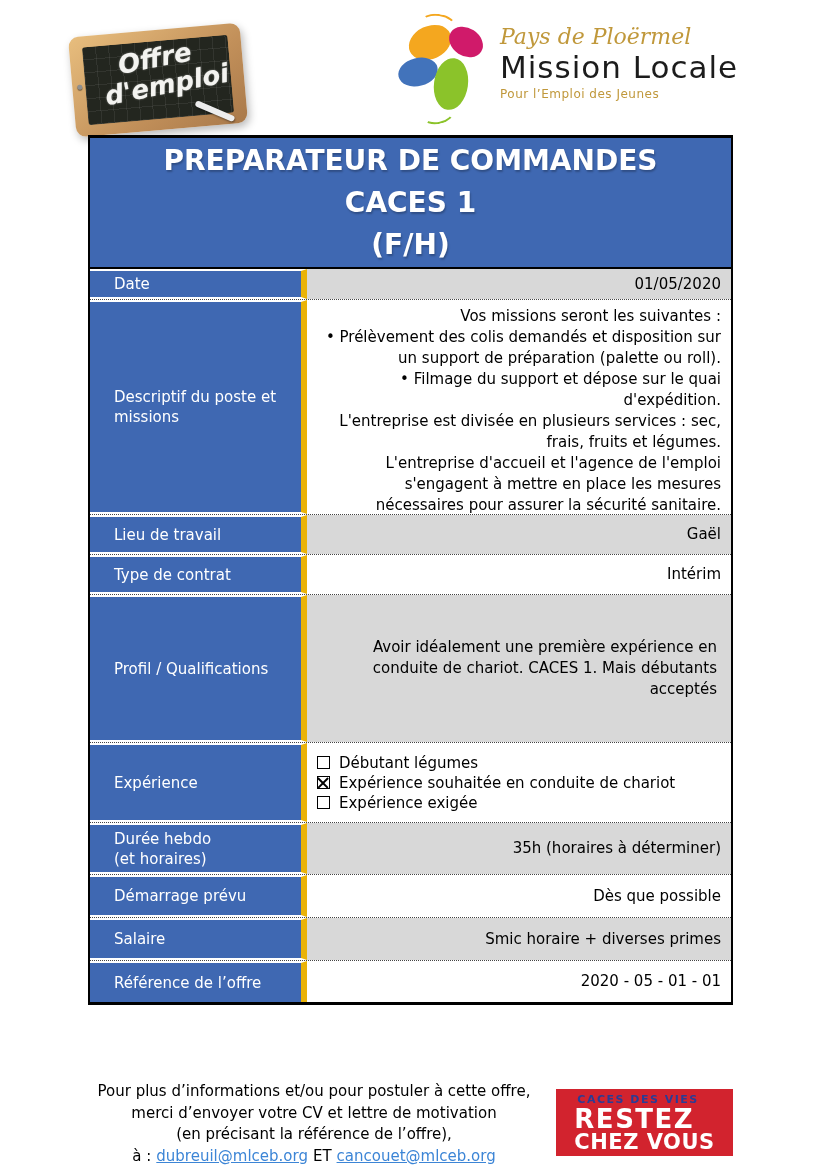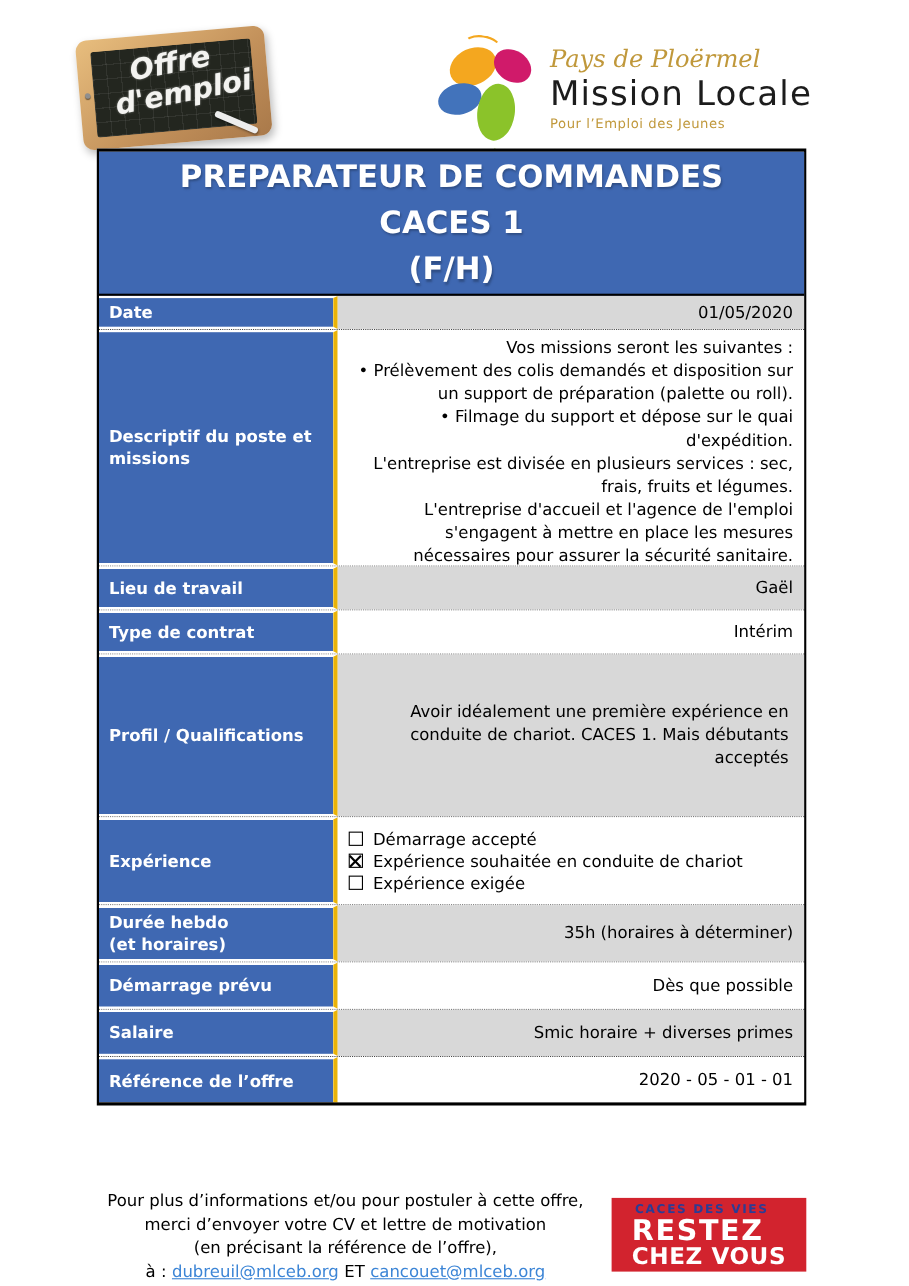--- a/index.html
+++ b/index.html
@@ -19,21 +19,21 @@
              repeating-linear-gradient(90deg, rgba(255,255,255,0.07) 0 1px, transparent 1px 13px); }
   .chalk-text { position:absolute; left:0; top:2px; width:100%; text-align:center;
                 color:#F3F3F0; font-style:italic; font-weight:bold;
                 transform:rotate(-6deg); text-shadow:0 0 2px rgba(255,255,255,0.45); }
   .chalk-text .l1 { display:block; font-size:26px; }
   .chalk-text .l2 { display:block; font-size:26px; margin-top:-2px; padding-left:14px; }
   .chalk-stick { position:absolute; right:-2px; bottom:0; width:42px; height:6px; background:#ededed;
                  border-radius:3px; transform:rotate(28deg); box-shadow:1px 1px 2px rgba(0,0,0,.4); }
 
   
-  .logo { position:absolute; left:398px; top:34px; display:flex; }
+  .logo { position:absolute; left:398px; top:16px; display:flex; }
   .flower { width:96px; height:102px; position:relative; flex:0 0 auto; }
   .petal { position:absolute; border-radius:50%; }
   .petal.orange { width:44px; height:33px; left:10px; top:10px; transform:rotate(-25deg); background:#F4A71F; }
   .petal.pink   { width:36px; height:28px; left:50px; top:12px; transform:rotate(33deg);  background:#D01A6A; }
   .petal.blue   { width:40px; height:28px; left:0px;  top:42px; transform:rotate(-14deg); background:#4273BB; }
   .petal.green  { width:34px; height:52px; left:36px; top:42px; transform:rotate(8deg);   background:#8BC32A; }
   .arc { position:absolute; border:2.5px solid transparent; border-radius:50%; }
   .arc.orange-arc { width:36px; height:22px; left:22px; top:-2px; border-top-color:#F4A71F; transform:rotate(8deg); }
   .arc.green-arc  { width:32px; height:20px; left:24px; top:88px; border-bottom-color:#8BC32A; transform:rotate(-12deg); }
   .logo-text { margin-left:6px; padding-top:8px; white-space:nowrap; }
@@ -44,24 +44,24 @@
   
   .offer-table { position:absolute; left:88px; top:135px; width:645px;
                  border:2px solid #000; border-top-width:3px; border-bottom-width:3px; background:#fff; }
   .title-block { height:131px; background:#3F68B2; border-bottom:2px solid #000;
                  display:flex; flex-direction:column; justify-content:center; 
                  color:#fff; font-weight:bold; font-size:28px; line-height:42px;
                  text-shadow:1px 2px 2px rgba(0,0,0,0.25); text-align:center; }
   .row { display:flex; }
   .row + .row { border-top:1.5px dotted #444; }
   .label-cell { width:217px; flex:0 0 auto; background:#3F68B2; background-clip:padding-box;
-                border-top:2px solid #fff; border-bottom:2px solid #fff; border-right:4px solid #eab308;
+                border-top:2px solid #fff; border-bottom:2px solid #fff; border-right:6px solid #eab308;
                 display:flex; flex-direction:column; justify-content:center;
-                padding-left:9px; padding-right:4px;
-                color:#fff; font-weight:bold; font-size:15px; line-height:20px; }
+                padding-left:24px; padding-right:4px;
+                color:#fff; font-weight:normal; font-size:15px; line-height:20px; }
   .row:first-of-type .label-cell { border-top:0; }
   .row:last-of-type  .label-cell { border-bottom:0; }
   .value-cell { flex:1; display:flex; flex-direction:column; justify-content:center;
                 padding:5px 10px; font-size:15px; line-height:21px; color:#000; background:#fff;text-align:right; }
   .row.gray .value-cell { background:#D8D8D8; }
   .h-date{height:30px} .h-desc{height:215px} .h-lieu{height:40px} .h-type{height:40px}
   .h-profil{height:148px} .h-exp{height:80px} .h-duree{height:52px} .h-dem{height:43px}
   .h-sal{height:43px} .h-ref{height:42px}
   .desc .value-cell { justify-content:flex-start; padding-top:6px; }
   .desc .value-cell p { margin:0; }
@@ -175,21 +175,21 @@
       </div>
     </div>
 
     <div class="row h-exp">
       <div class="label-cell">
         <span>Expérience</span>
       </div>
       <div class="value-cell">
         <div class="option">
           <span class="checkbox"></span>
-          <span>Démarrage accepté</span>
+          <span>Débutant légumes</span>
         </div>
         <div class="option">
           <span class="checkbox checked"></span>
           <span>Expérience souhaitée en conduite de chariot</span>
         </div>
         <div class="option">
           <span class="checkbox"></span>
           <span>Expérience exigée</span>
         </div>
       </div>

